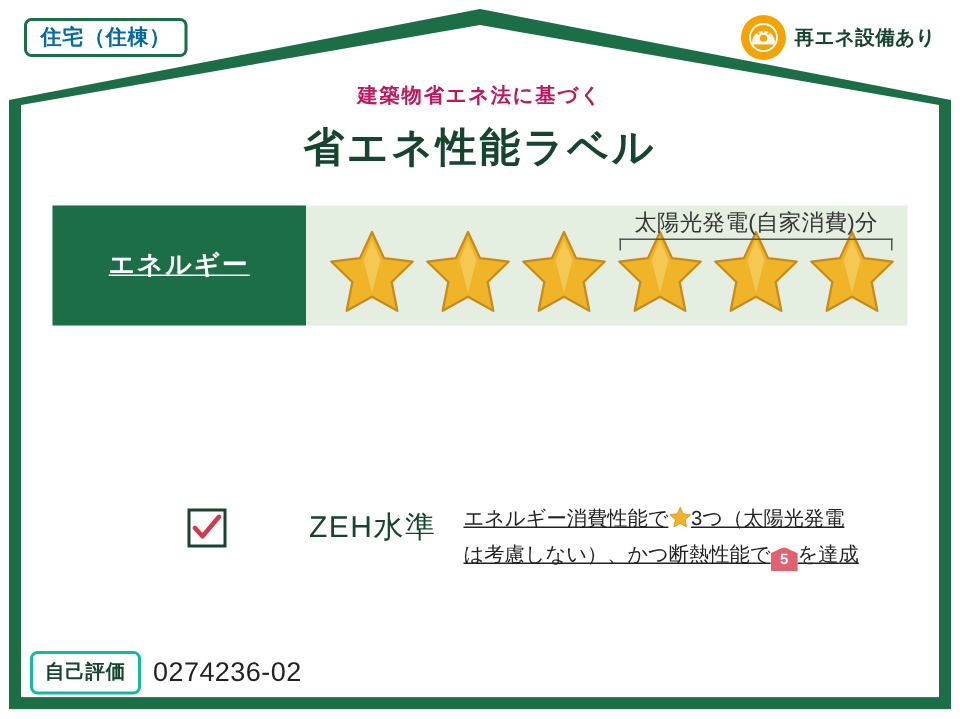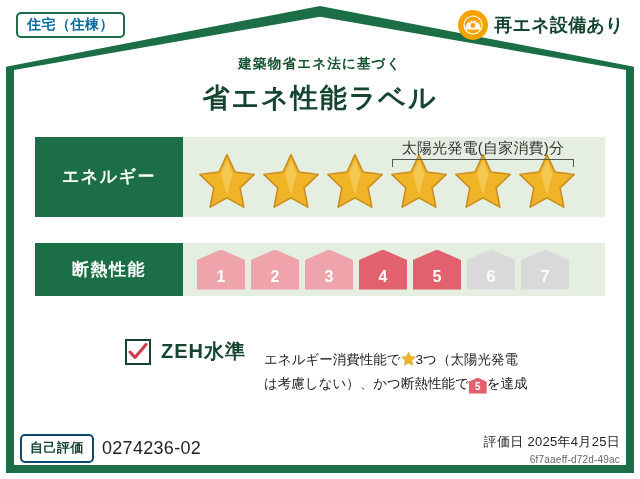--- a/index.html
+++ b/index.html
@@ -65,37 +65,37 @@
   .solar-icon {
     width: 30px;
     height: 30px;
     border-radius: 50%;
     background: #f4a300;
     display: flex;
     align-items: center;
     justify-content: center;
   }
   .solar-text {
-    font-size: 18px;
+    font-size: 13px;
     font-weight: bold;
     color: #15452f;
     letter-spacing: 0.3px;
   }
   
   .title-wrap {
     position: absolute;
     left: 0;
     top: 55px;
     width: 640px;
     text-align: center;
   }
   .title-sub {
     font-size: 13.5px;
     font-weight: bold;
-    color: #14532d;
+    color: #be185d;
     letter-spacing: 1.2px;
   }
   .title-main {
     margin-top: 7px;
     font-size: 27px;
     font-weight: bold;
     color: #15452f;
     letter-spacing: 2px;
   }
   
@@ -103,31 +103,32 @@
     position: absolute;
     left: 35px;
     width: 570px;
     background: #e4efe2;
     display: flex;
     align-items: stretch;
   }
   #energy-panel { top: 137px; height: 80px; }
   #insul-panel  { top: 243px; height: 53px; }
   .panel-label {
-    width: 148px;
+    width: 169px;
     background: #1b6e45;
     color: #ffffff;
     font-size: 17px;
     font-weight: bold;
     letter-spacing: 1.5px;
     display: flex;
     flex-direction: column;
     align-items: center;
     justify-content: center;
     line-height: 1.25;
+    text-decoration: underline;
   }
   .panel-body {
     flex: 1;
     position: relative;
     display: flex;
     align-items: center;
   }
   
   .stars-row {
     display: flex;
@@ -199,32 +200,34 @@
     height: 26px;
     border: 2px solid #15452f;
     box-sizing: border-box;
     display: flex;
     align-items: center;
     justify-content: center;
     margin-top: 6px;
   }
   .zeh-title {
     font-size: 20px;
-    font-weight: bold;
+    font-weight: normal;
     color: #15452f;
     letter-spacing: 1px;
     margin-top: 5px;
     white-space: nowrap;
+    margin-left: 45px;
   }
   .zeh-desc {
     font-size: 13.5px;
     color: #222222;
     line-height: 1.6;
     margin-left: 8px;
-    margin-top: 16px;
+    margin-top: 2px;
+    text-decoration: underline;
   }
   .mini-star {
     display: inline-block;
     vertical-align: -2px;
   }
   .mini-chip {
     display: inline-block;
     width: 18px;
     height: 16px;
     background: #e2616f;
@@ -239,21 +242,21 @@
   
   .footer-left {
     position: absolute;
     left: 20px;
     bottom: 16px;
     display: flex;
     align-items: center;
     gap: 8px;
   }
   .eval-pill {
-    border: 2px solid #0c4a6e;
+    border: 2px solid #14b8a6;
     border-radius: 5px;
     padding: 3px 8px 4px 8px;
     font-size: 13px;
     font-weight: bold;
     color: #15452f;
     letter-spacing: 0.5px;
   }
   .eval-num {
     font-size: 18px;
     color: #222222;
@@ -349,36 +352,20 @@
         <span class="star">
           <svg viewBox="0 0 64 60" width="60" height="58" aria-hidden="true">
             <polygon points="32,3 40.5,21.5 61,24 46,38.5 50,59 32,49 14,59 18,38.5 3,24 23.5,21.5" fill="#f0b429" stroke="#c98a17" stroke-width="1.6" stroke-linejoin="round"></polygon>
             <polygon points="32,9 38,23 32,46 26,23" fill="#f7cf63" opacity="0.75"></polygon>
           </svg>
         </span>
       </div>
     </div>
   </div>
 
-  <div class="panel" id="insul-panel">
-    <div class="panel-label">
-      <span>断熱性能</span>
-    </div>
-    <div class="panel-body">
-      <div class="chips-row">
-        <span class="chip light">1</span>
-        <span class="chip light">2</span>
-        <span class="chip light">3</span>
-        <span class="chip strong">4</span>
-        <span class="chip strong">5</span>
-        <span class="chip grey">6</span>
-        <span class="chip grey">7</span>
-      </div>
-    </div>
-  </div>
 
   <div class="zeh-row">
     <span class="zeh-check">
       <svg width="20" height="18" viewBox="0 0 20 18" aria-hidden="true">
         <path d="M2 9 L7 14.5 L18 1.5" fill="none" stroke="#d03a4b" stroke-width="3" stroke-linecap="round" stroke-linejoin="round"></path>
       </svg>
     </span>
     <span class="zeh-title">ZEH水準</span>
     <span class="zeh-desc">
       <span>エネルギー消費性能で</span><span class="mini-star"><svg width="15" height="15" viewBox="0 0 64 60" aria-hidden="true">
@@ -386,18 +373,14 @@
           </svg></span><span>3つ（太陽光発電</span><br>
       <span>は考慮しない）、かつ断熱性能で</span><span class="mini-chip">5</span><span>を達成</span>
     </span>
   </div>
 
   <div class="footer-left">
     <span class="eval-pill">自己評価</span>
     <span class="eval-num">0274236-02</span>
   </div>
 
-  <div class="footer-right">
-    <div class="eval-date">評価日 2025年4月25日</div>
-    <div class="eval-hash">6f7aaeff-d72d-49ac</div>
-  </div>
 
 </div>
 
 </body></html>

